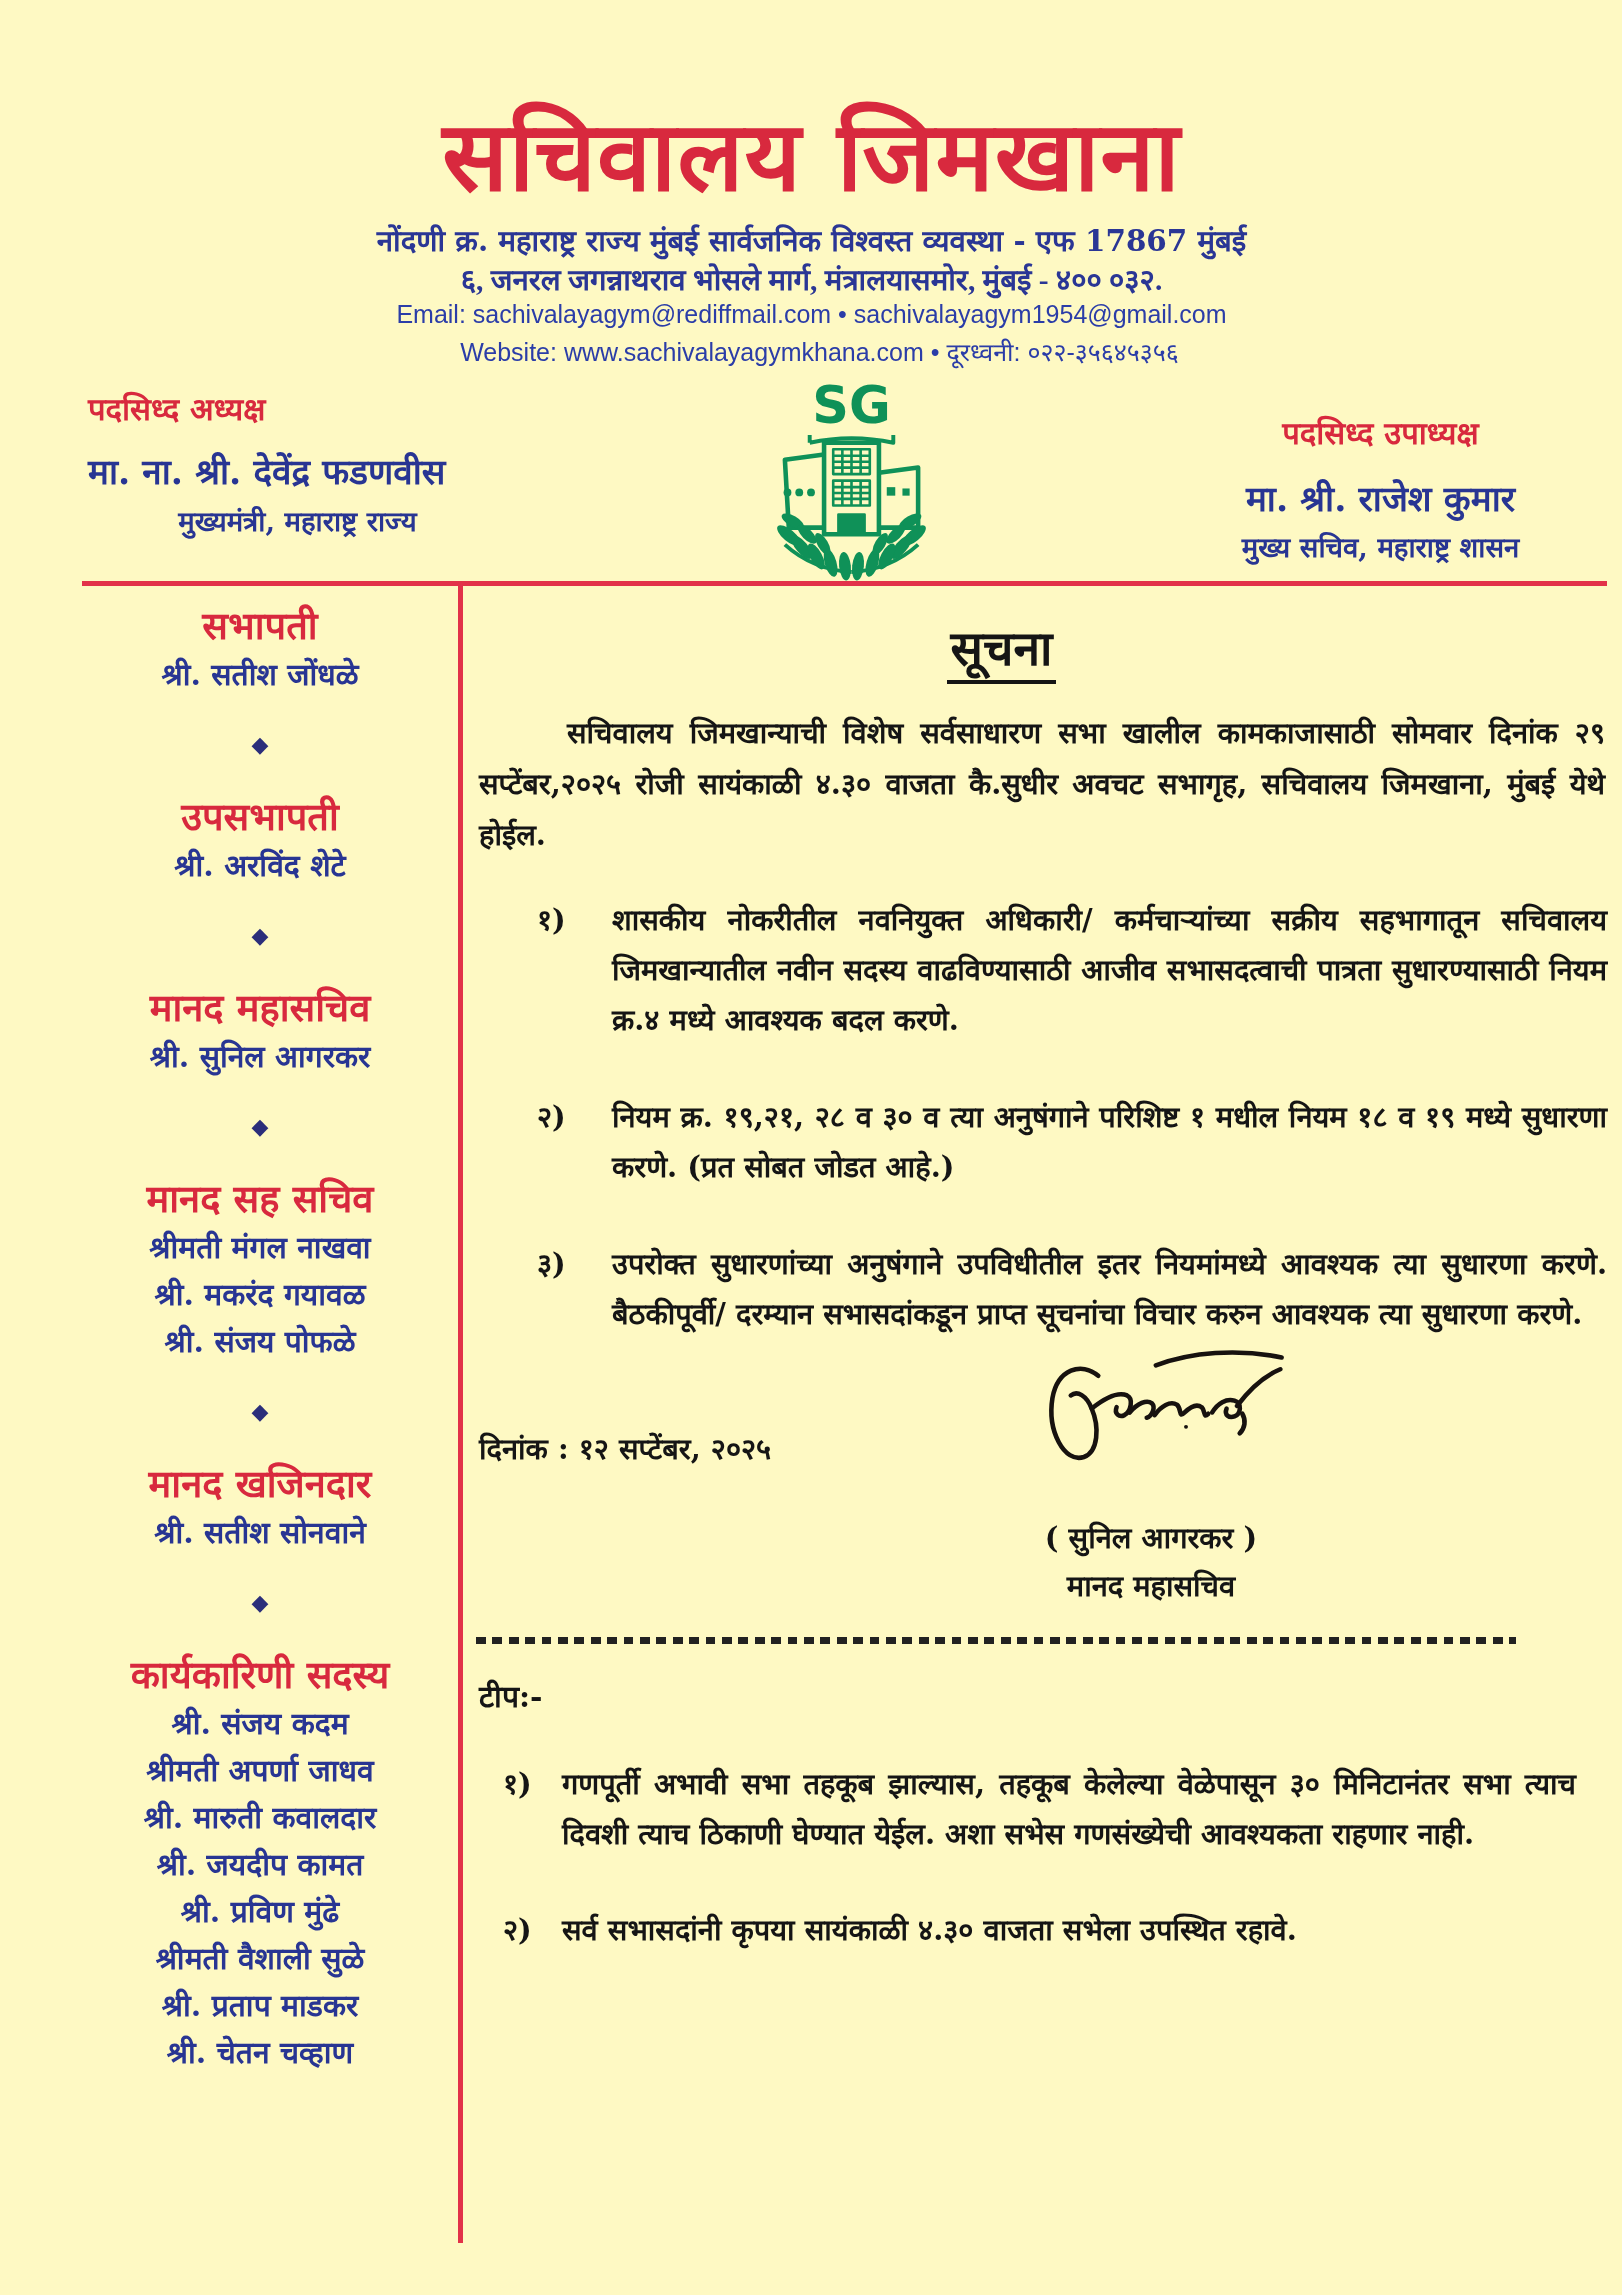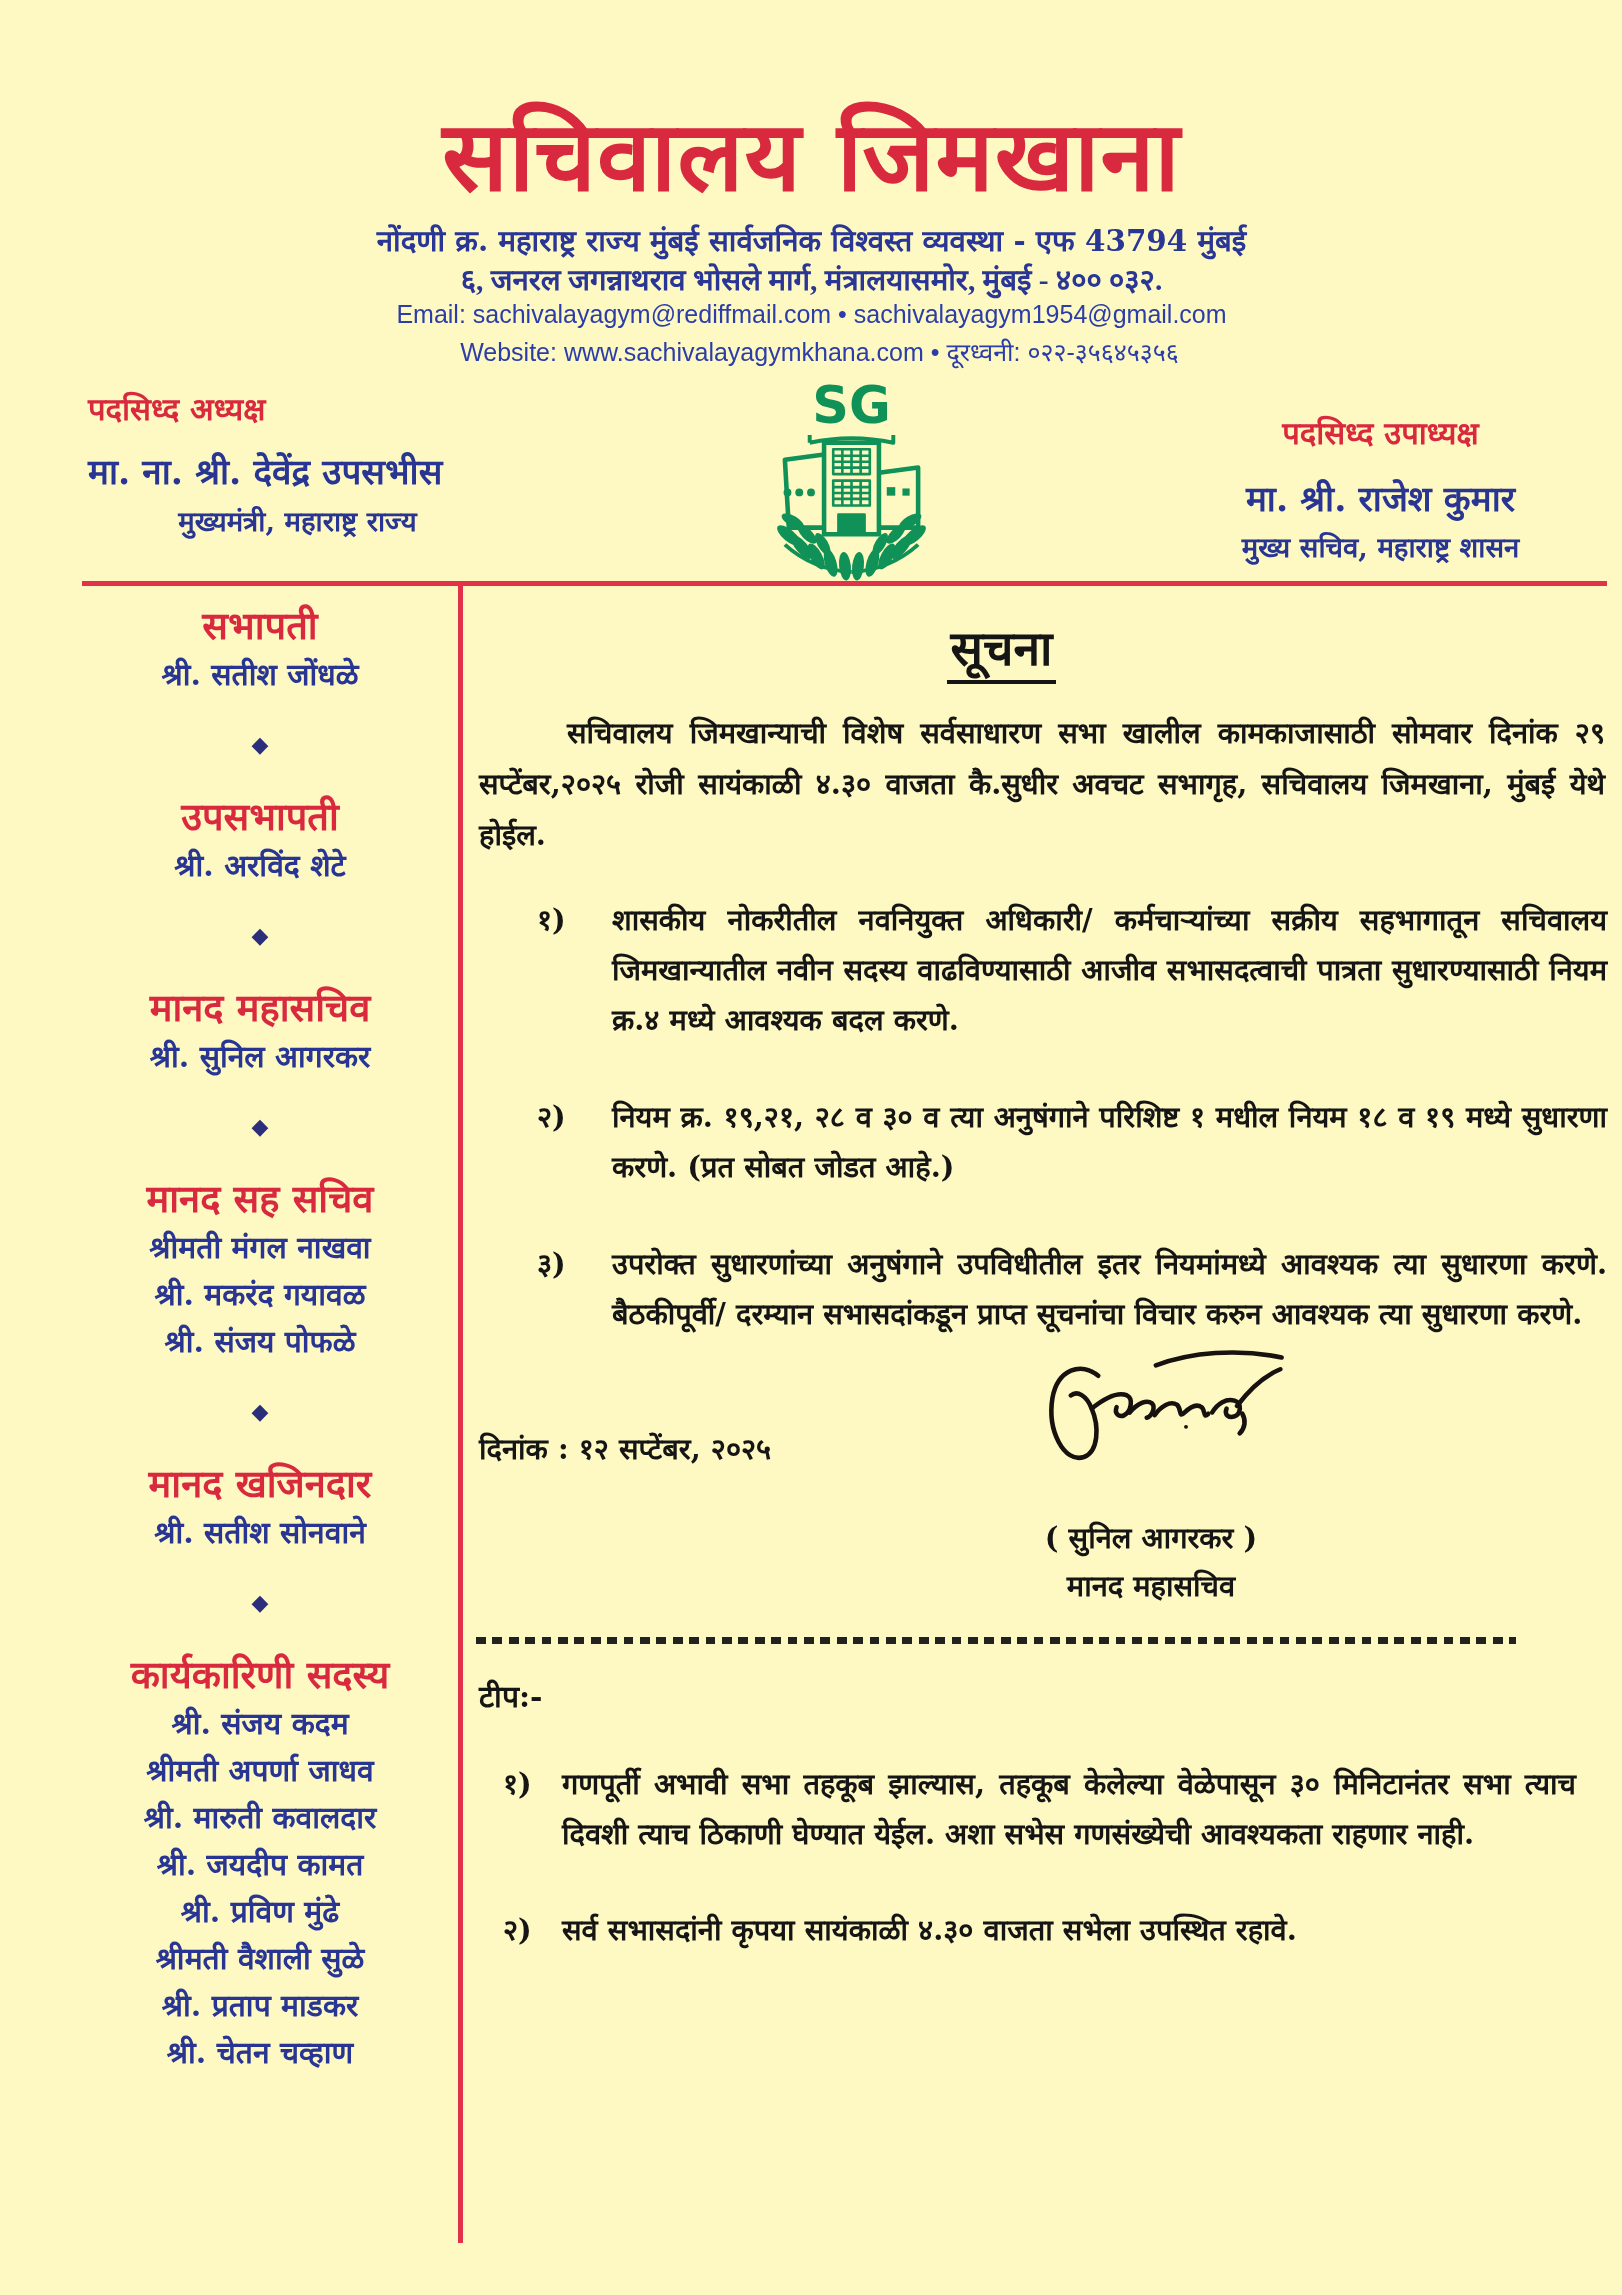--- a/index.html
+++ b/index.html
@@ -55,28 +55,28 @@
   .note-num{flex:0 0 59px;font-size:29px;font-weight:600;color:#151515;line-height:50px;}
   .note-text{flex:1;font-size:29px;font-weight:600;line-height:50px;text-align:justify;color:#151515;}
   .logo{left:747px;top:376px;width:209px;height:206px;}
 </style>
 </head>
 <body>
 
 <div class="page">
 
   <div class="abs org-title">सचिवालय जिमखाना</div>
-  <div class="abs reg-line">नोंदणी क्र. महाराष्ट्र राज्य मुंबई  सार्वजनिक विश्वस्त व्यवस्था - एफ 43794 मुंबई</div>
+  <div class="abs reg-line">नोंदणी क्र. महाराष्ट्र राज्य मुंबई  सार्वजनिक विश्वस्त व्यवस्था - एफ 17867 मुंबई</div>
   <div class="abs addr-line">६, जनरल जगन्नाथराव भोसले मार्ग, मंत्रालयासमोर, मुंबई - ४०० ०३२.</div>
   <div class="abs email-line">Email: sachivalayagym@rediffmail.com • sachivalayagym1954@gmail.com</div>
   <div class="abs web-line">Website: www.sachivalayagymkhana.com • दूरध्वनी: ०२२-३५६४५३५६</div>
 
   <div class="abs left-block">
     <div class="off-title">पदसिध्द अध्यक्ष</div>
-    <div class="off-name">मा. ना. श्री. देवेंद्र उपसभीस</div>
+    <div class="off-name">मा. ना. श्री. देवेंद्र फडणवीस</div>
     <div class="off-desig">मुख्यमंत्री, महाराष्ट्र राज्य</div>
   </div>
 
   <div class="abs logo">
     <svg viewBox="0 0 320 315" width="209" height="206">
       <g stroke="#0f9158" fill="none" stroke-width="7" stroke-linejoin="round">
 
         <text x="160" y="72" text-anchor="middle" font-family="DejaVu Sans, sans-serif" font-size="78" font-weight="bold" fill="#0f9158" stroke="none">SG</text>
 
         <path d="M96 102 Q160 88 224 102 L224 90 M96 102 L96 90" stroke-width="6"></path>

